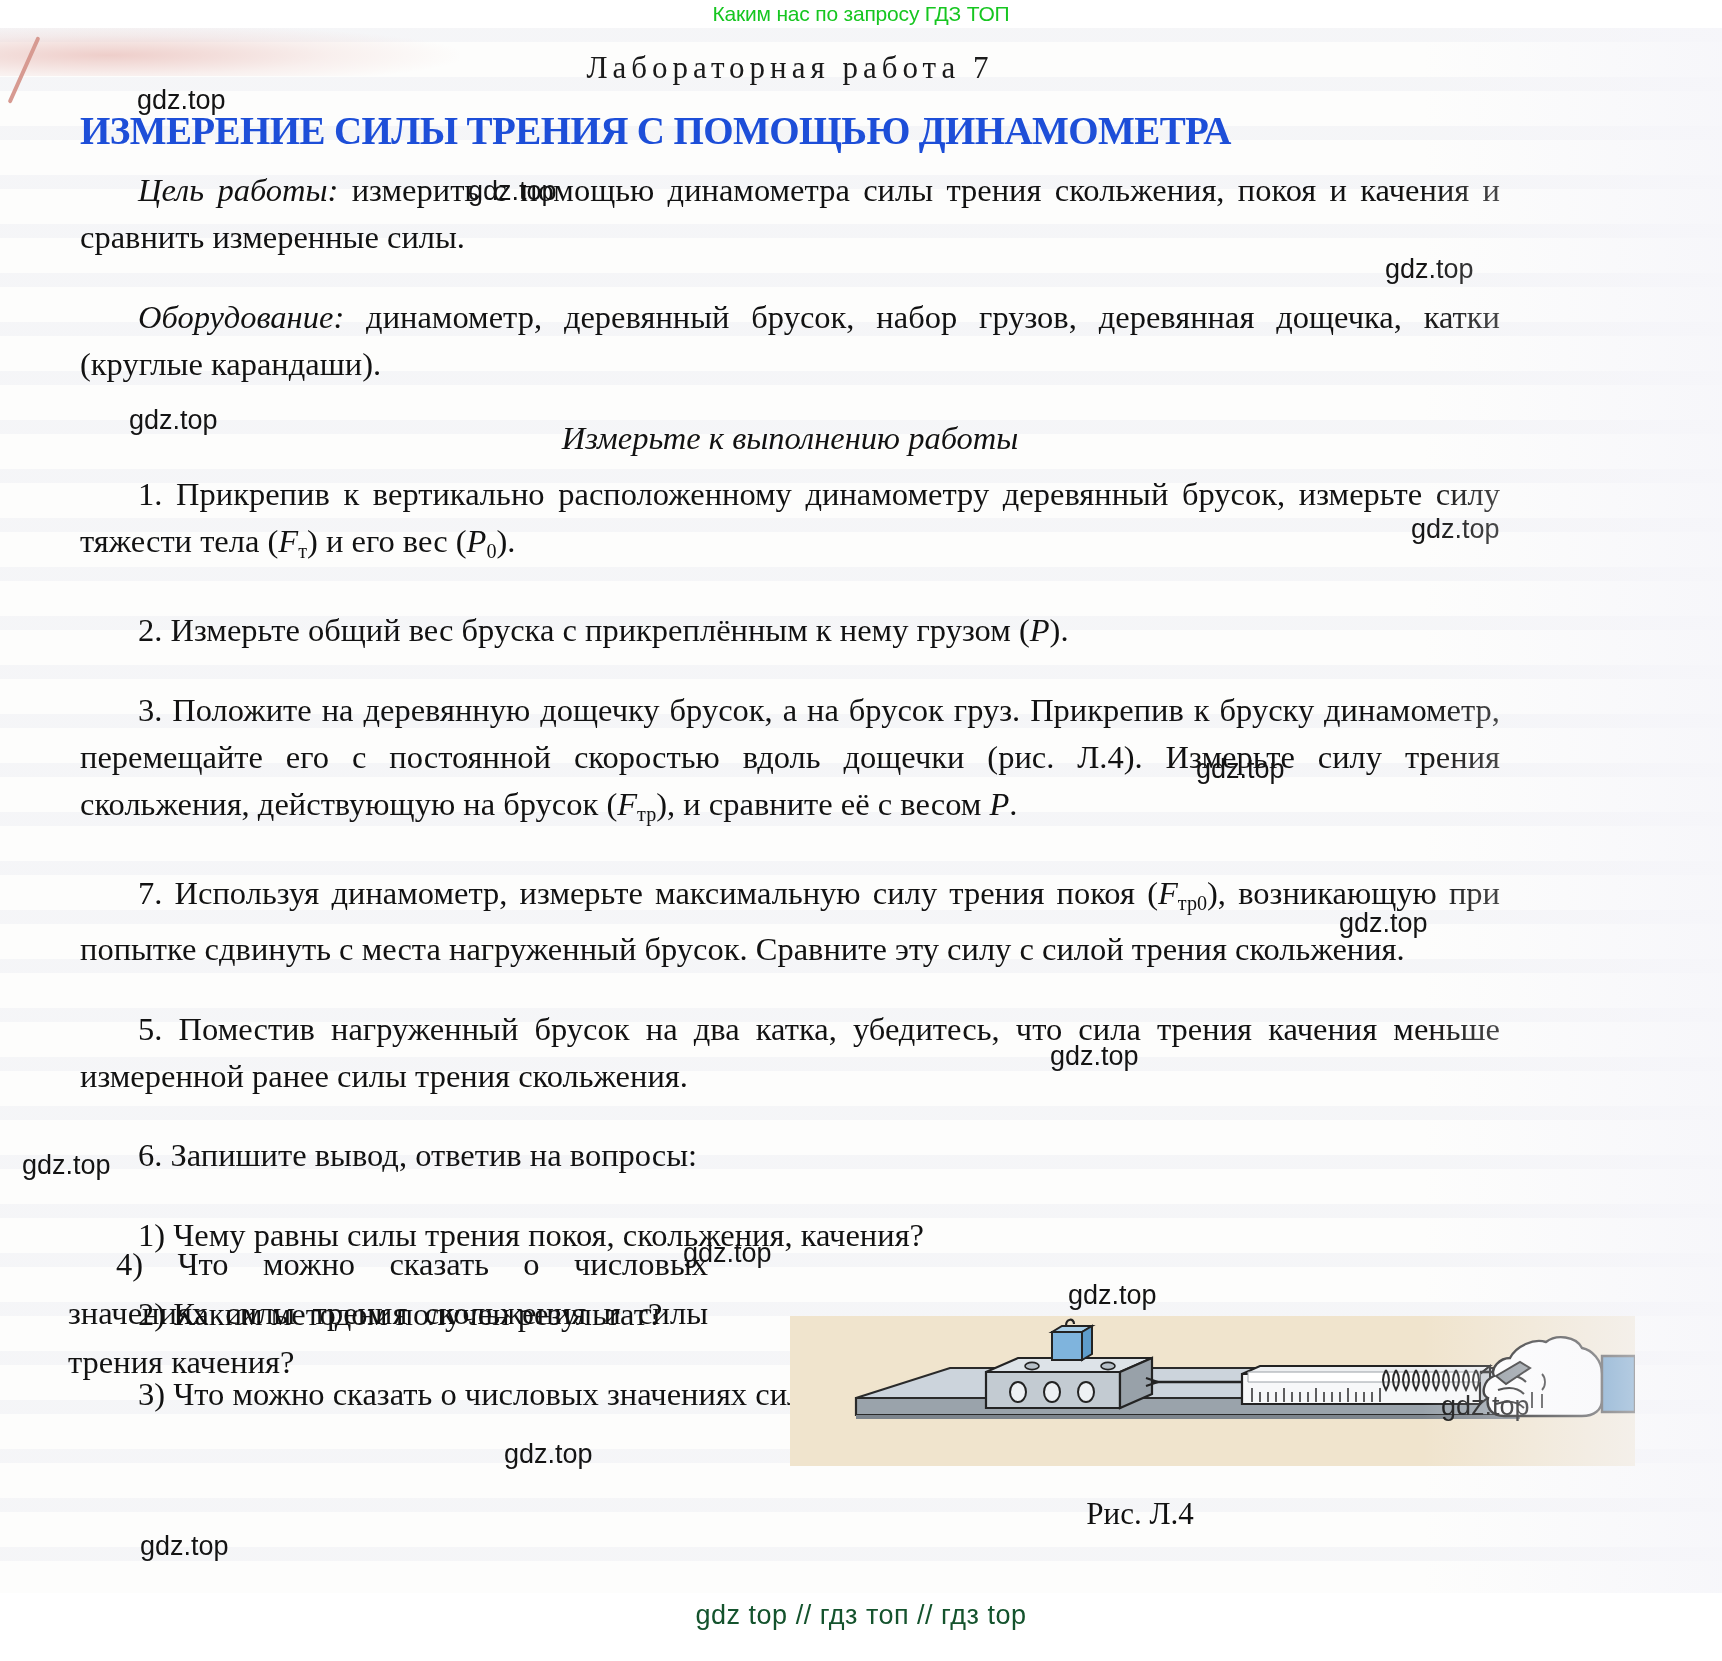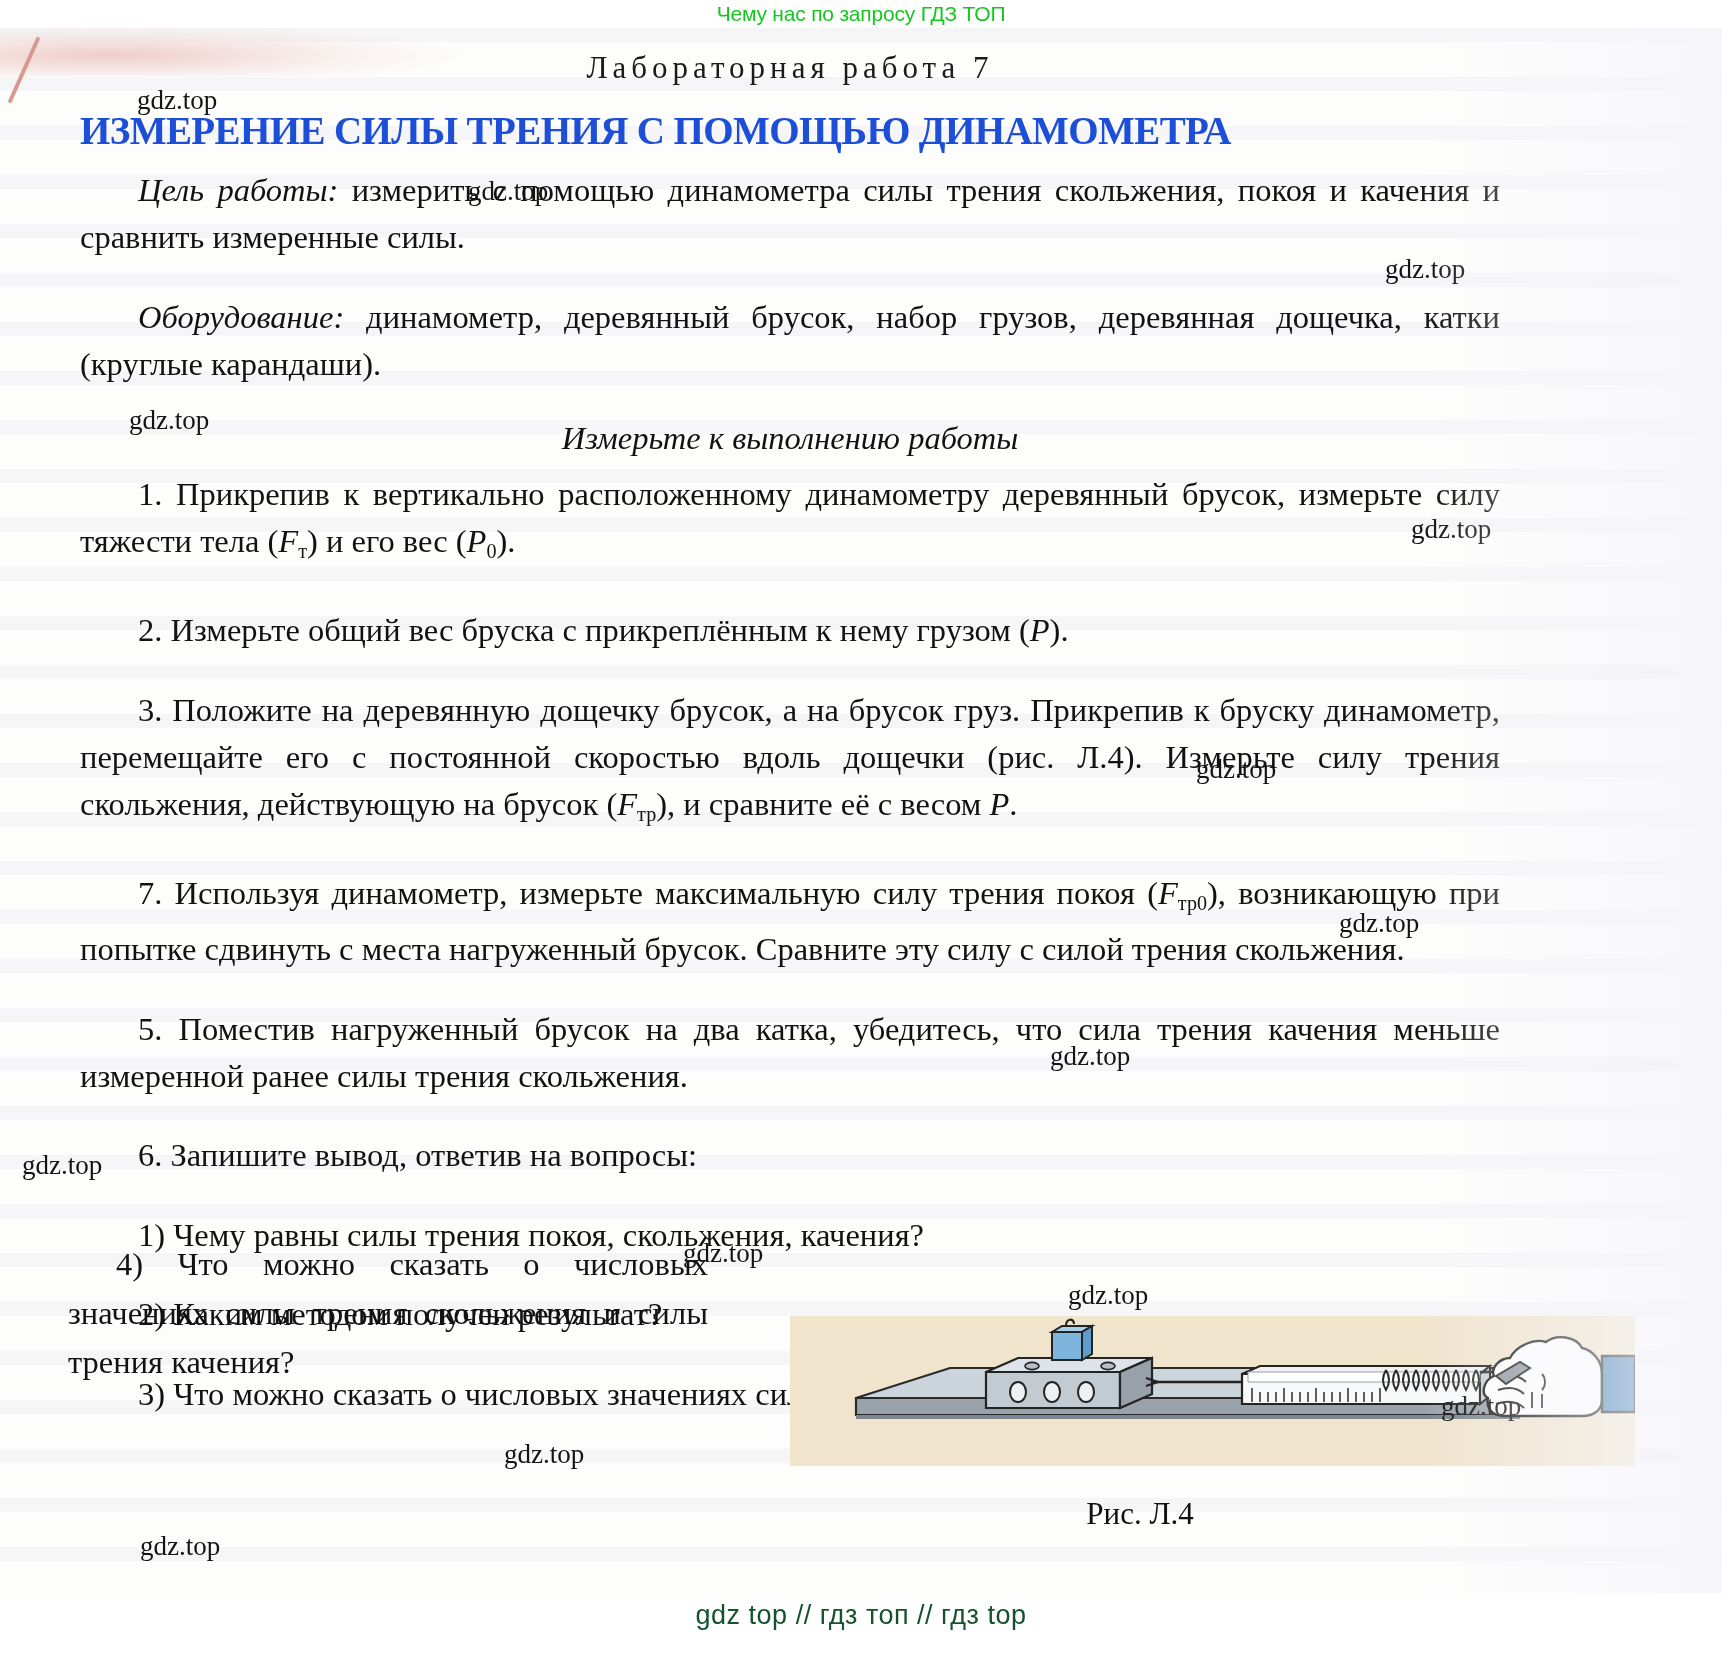--- a/index.html
+++ b/index.html
@@ -160,21 +160,21 @@
     margin-top: 30px;
     text-align: center;
     font-size: 31px;
     color: #111;
     width: 700px;
   }
 
   
   .wm {
     position: absolute;
-    font-family: Liberation Serif, serif;
+    font-family: Liberation Sans, sans-serif;
     font-size: 27px;
     color: #141414;
     white-space: nowrap;
     pointer-events: none;
   }
 
   
   #footer {
     position: absolute;
     left: 0;
@@ -188,21 +188,21 @@
     color: #5a1d90;
     letter-spacing: 0.5px;
   }
 </style>
 </head>
 <body>
 
 <div id="page">
 
   <div id="promo-banner">
-    <span class="promo-text" style="color: rgb(22, 198, 32);">Чему нас по запросу ГДЗ ТОП</span>
+    <span class="promo-text" style="color: rgb(22, 198, 32);">Каким нас по запросу ГДЗ ТОП</span>
   </div>
 
   <div id="sheet" class="tint-right">
 
     <div class="corner-smudge2"></div>
     <div class="corner-stroke"></div>
 
     <div class="doc">
 
       <div class="lab-title">Лабораторная работа 7</div>

